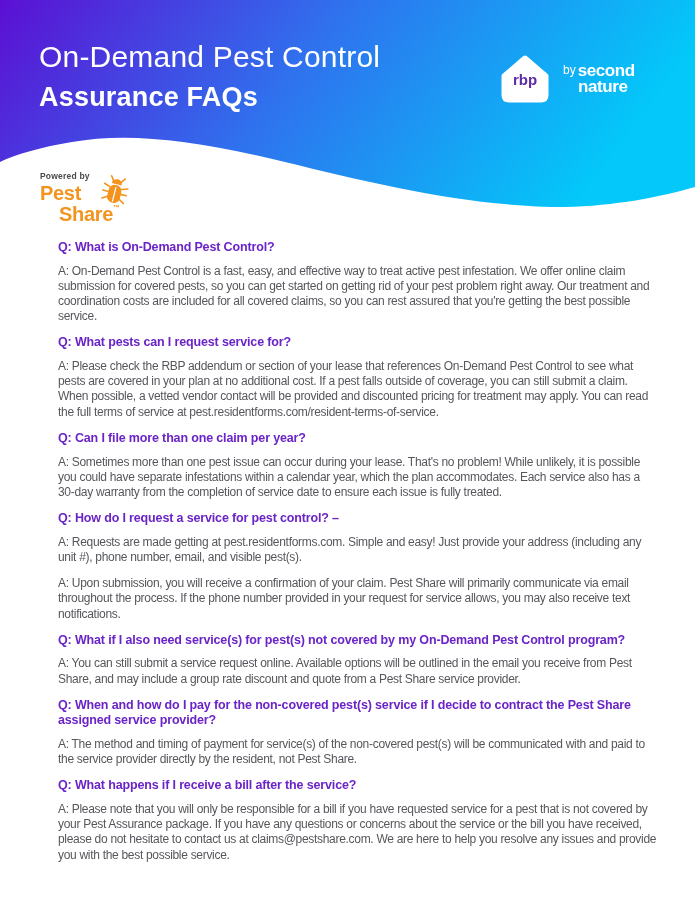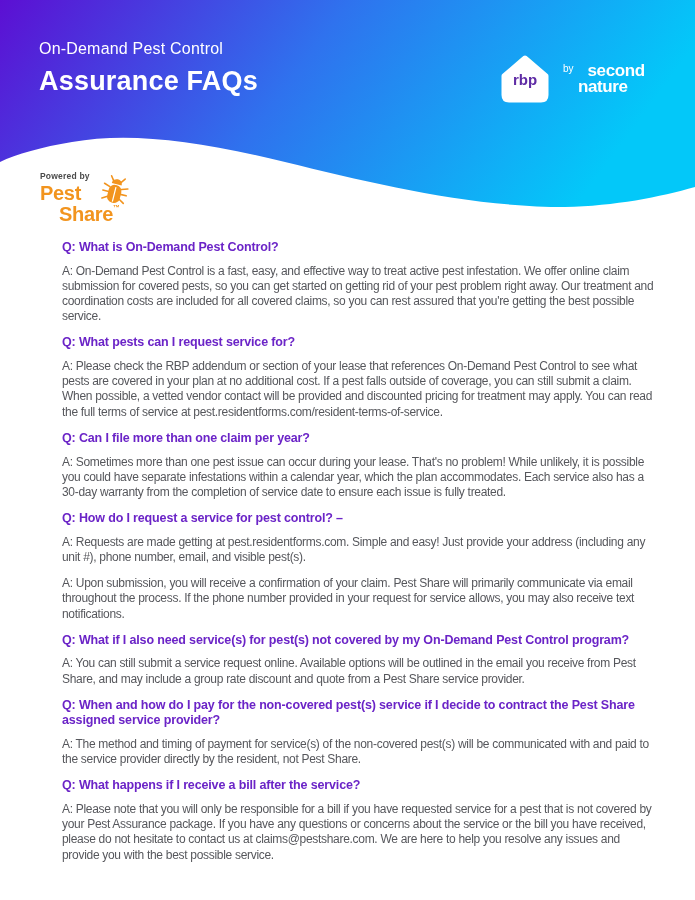--- a/index.html
+++ b/index.html
@@ -2,40 +2,40 @@
 <html><head>
 <meta charset="utf-8">
 <style>
   html,body { margin:0; padding:0; background:#ffffff; font-family:"Liberation Sans", sans-serif; }
   .page { position:relative; width:695px; height:900px; background:#ffffff; overflow:hidden; }
 
   
   .header { position:relative; width:695px; height:230px; }
   .header-svg { position:absolute; top:0; left:0; display:block; }
   .titles { position:absolute; left:39px; top:40px; color:#ffffff; }
-  .title-line1 { font-size:16px; font-weight:500; letter-spacing:0.2px; }
+  .title-line1 { font-size:30px; font-weight:500; letter-spacing:0.2px; }
   .title-line2 { font-size:27px; font-weight:700; margin-top:8px; letter-spacing:0.2px; }
 
   .rbp-lockup { position:absolute; left:496px; top:50px; display:flex; align-items:center; }
   .rbp-badge { position:relative; width:58px; height:58px; }
   .sn-text { color:#ffffff; margin-left:9px; line-height:1.05; }
   .sn-row { display:flex; align-items:flex-start; }
-  .sn-by { font-size:10px; font-weight:400; margin-top:2px; margin-right:14px; }
+  .sn-by { font-size:12px; font-weight:400; margin-top:2px; margin-right:2px; }
   .sn-l1 { font-size:17px; font-weight:700; letter-spacing:-0.4px; }
   .sn-l2 { font-size:17px; font-weight:700; letter-spacing:-0.4px; margin-left:15px; margin-top:-2px; }
 
   .pestshare { position:absolute; left:40px; top:171px; width:110px; }
   .ps-powered { font-size:8.5px; font-weight:700; color:#4a4a4a; letter-spacing:0.2px; margin-bottom:2px; }
   .ps-line1 { font-size:20px; font-weight:800; color:#f2941e; line-height:1.05; letter-spacing:-0.3px; }
   .ps-line2 { font-size:20px; font-weight:800; color:#f2941e; line-height:1.05; letter-spacing:-0.3px; margin-left:19px; }
   .ps-tm { font-size:7px; font-weight:700; vertical-align:top; }
   .ps-bug { position:absolute; left:58px; top:3px; }
 
   
-  .faq { padding:10px 38px 0 26px;margin-left:36px; }
+  .faq { padding:10px 38px 0 58px; }
   .faq-q { color:#6b24c7; font-size:12.5px; font-weight:700; margin:0 0 8px 0; line-height:1.25; letter-spacing:-0.15px; }
   .faq-a { color:#56575c; font-size:12px; font-weight:400; margin:0 0 11px 0; line-height:15.2px; letter-spacing:-0.3px; }
 </style>
 </head>
 <body>
 
 <div class="page">
 
   <div class="header">
     <svg class="header-svg" width="695" height="215" viewBox="0 0 695 215" preserveAspectRatio="none">

